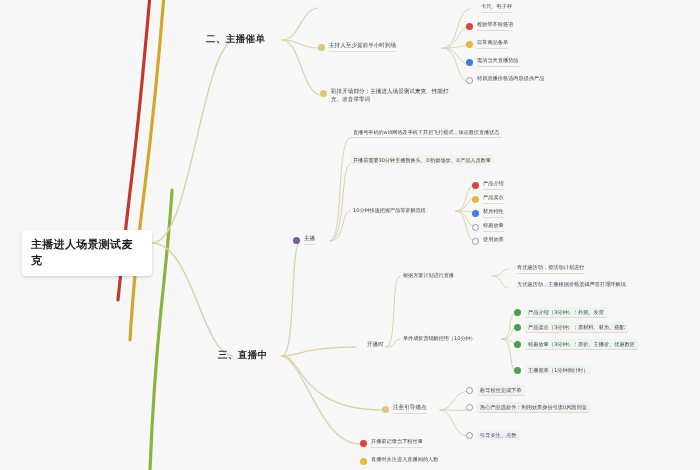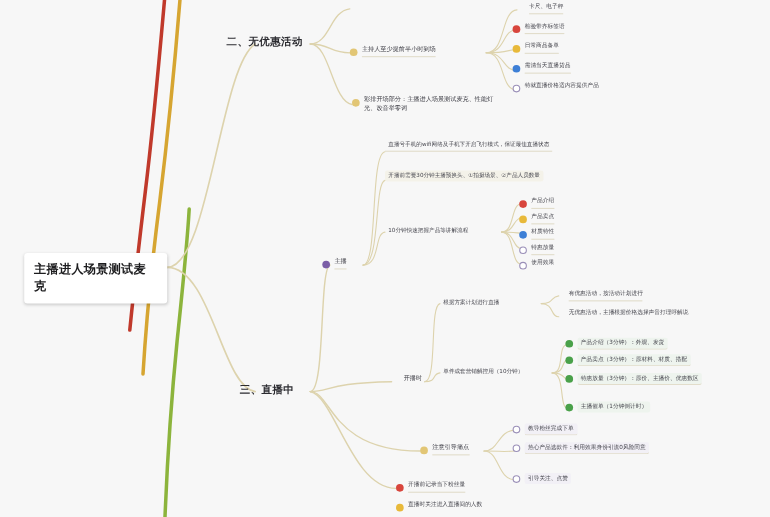--- a/index.html
+++ b/index.html
@@ -104,21 +104,21 @@
       <path d="M440 410 C 454 410, 452 436, 468 436" stroke="#ddd3ad" stroke-width="1"></path>
     </g>
   </svg>
 
   <div class="root" style="left:22px;top:230px;">
     <span>主播进人场景测试麦克</span>
   </div>
 
   <div class="node lvl1" style="left:206px;top:33px;">
 
-    <span class="txt">二、无优惠活动</span>
+    <span class="txt">二、主播催单</span>
   </div>
 
   <div class="node lvl2" style="left:318px;top:42px;width:128px;">
     <span class="dot" style="background:#e2c675;"></span>
     <span class="txt underline">主持人至少提前半小时到场</span>
   </div>
 
   <div class="node lvl2" style="left:320px;top:88px;width:132px;">
     <span class="dot" style="background:#e2c675;"></span>
     <span class="txt">彩排开场部分：主播进人场景测试麦克、性能灯光、改音举零词</span>

